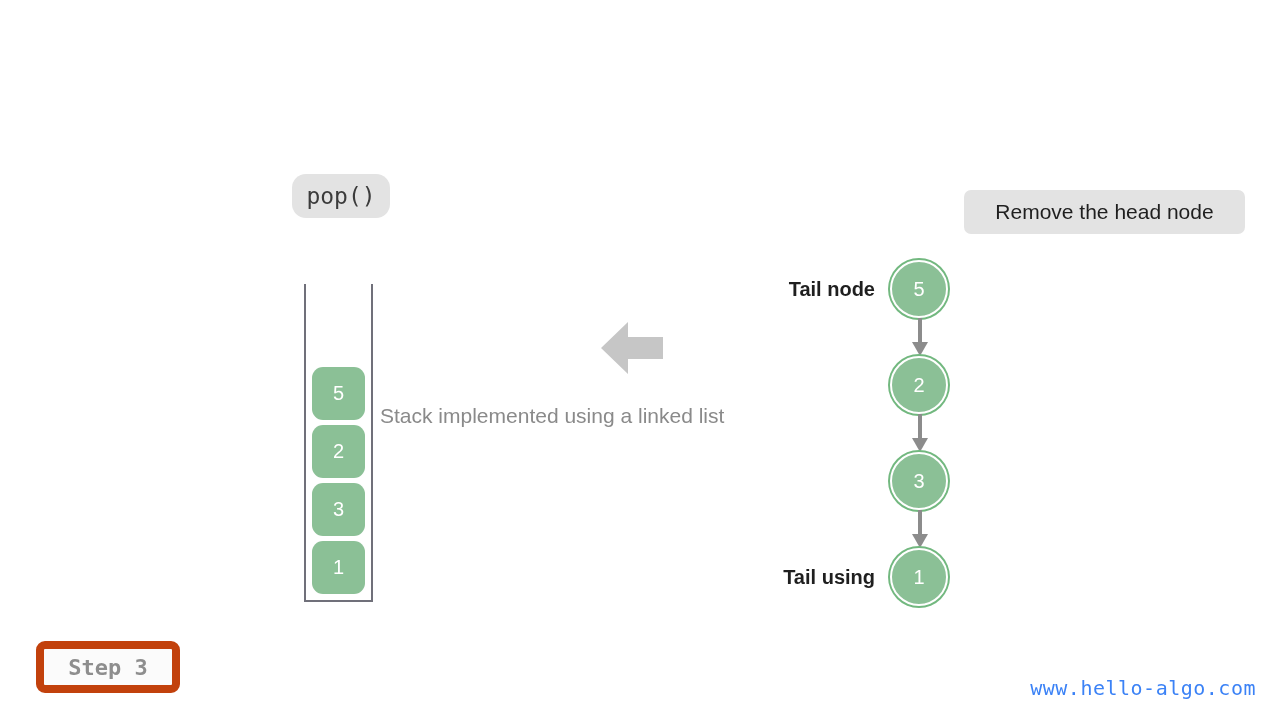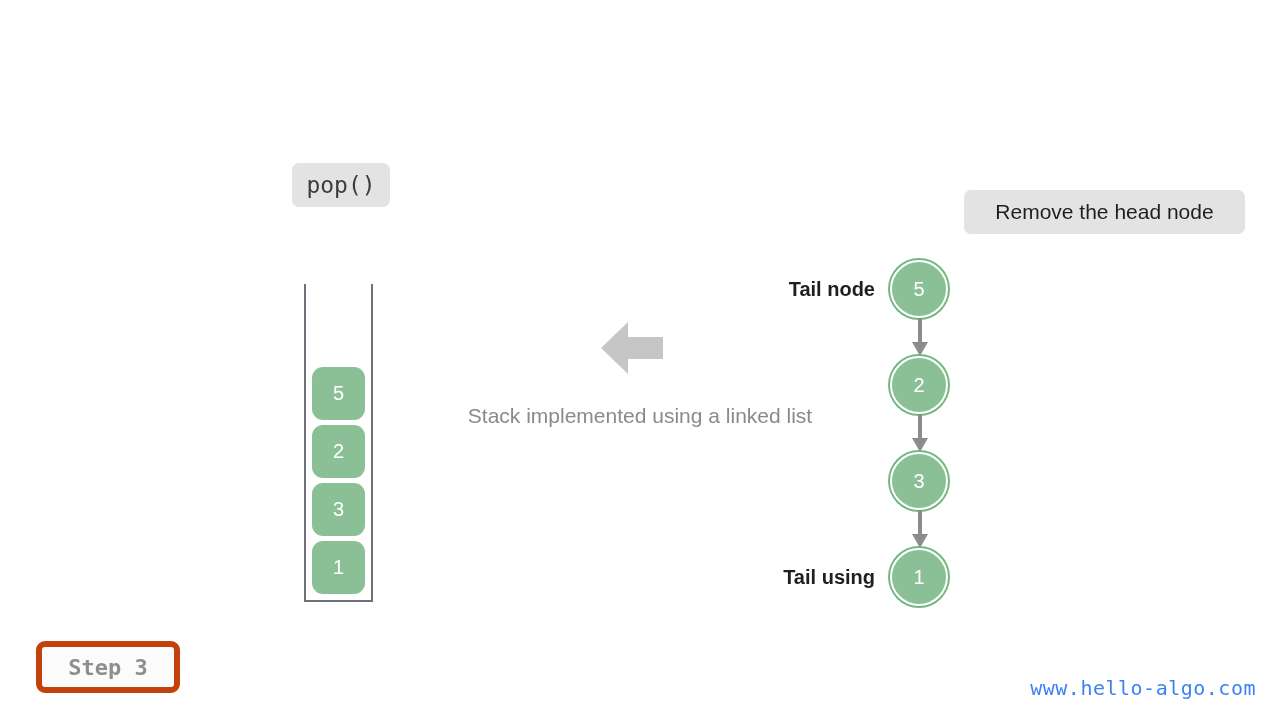--- a/index.html
+++ b/index.html
@@ -13,25 +13,25 @@
     position: relative;
     overflow: hidden;
     font-family: "Liberation Sans", sans-serif;
     -webkit-font-smoothing: antialiased;
   }
 
   
   #op-badge {
     position: absolute;
     left: 292px;
-    top: 163px;
+    top: 174px;
     width: 98px;
     height: 44px;
     background: #e3e3e3;
-    border-radius: 7px;
+    border-radius: 14px;
     display: flex;
     align-items: center;
     justify-content: center;
   }
   #op-badge .txt {
     font-family: "DejaVu Sans Mono", "Liberation Mono", monospace;
     font-size: 23px;
     color: #3b3b3b;
     letter-spacing: 0px;
   }
@@ -107,21 +107,21 @@
     left: 601px;
     top: 319px;
     width: 62px;
     height: 58px;
   }
   #caption {
     position: absolute;
     left: 380px;
     top: 404px;
     width: 520px;
-    text-align: center;
+    text-align: left;
     font-size: 21px;
     color: #8a8a8a;
   }
 
   
   #linked-list {
     position: absolute;
     left: 760px;
     top: 250px;
     width: 260px;
@@ -168,21 +168,21 @@
   }
 
   
   #step-badge {
     position: absolute;
     left: 36px;
     top: 641px;
     width: 144px;
     height: 52px;
     background: #fbfbfb;
-    border: 6px solid #c2410c;
+    border: 8px solid #c2410c;
     border-radius: 9px;
     box-sizing: border-box;
     display: flex;
     align-items: center;
     justify-content: center;
   }
   #step-badge .txt {
     font-family: "DejaVu Sans Mono", "Liberation Mono", monospace;
     font-weight: bold;
     font-size: 22px;

